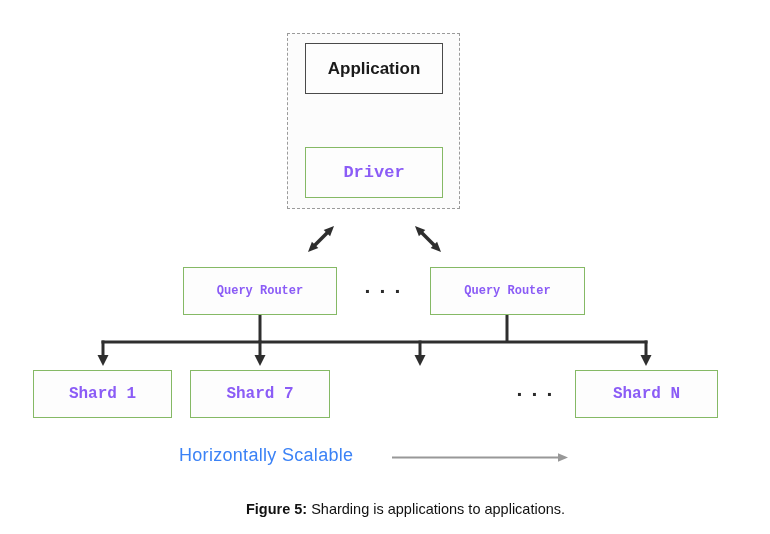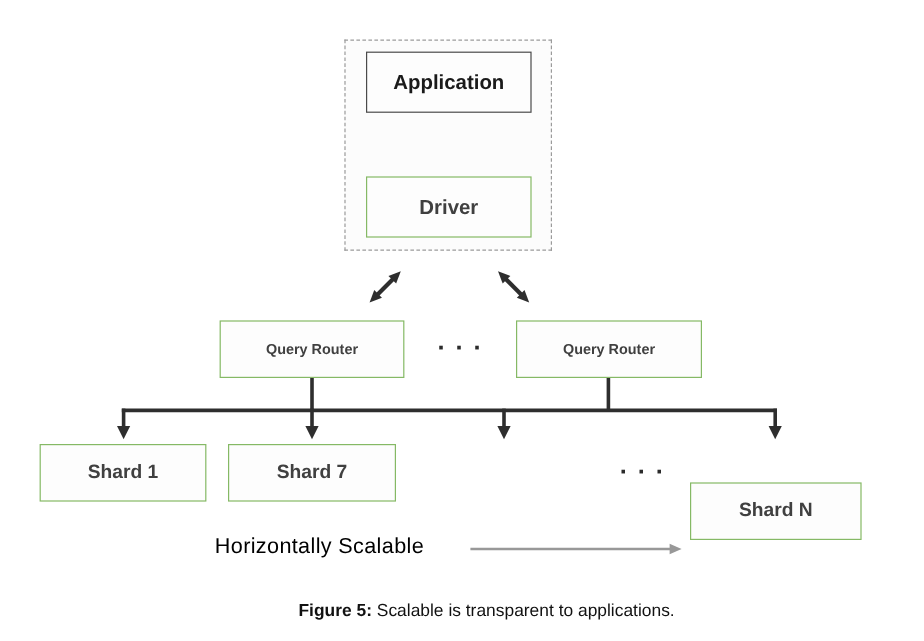--- a/index.html
+++ b/index.html
@@ -1,33 +1,33 @@
 <!DOCTYPE html>
 <html><head>
 <meta charset="utf-8">
 <style>
   html,body{margin:0;padding:0;background:#ffffff;}
   body{font-family:"Liberation Sans","DejaVu Sans",sans-serif;}
   .canvas{position:relative;width:770px;height:534px;background:#ffffff;overflow:hidden;}
   .layer{position:absolute;left:0;top:0;width:770px;height:534px;pointer-events:none;}
   .box{position:absolute;display:flex;align-items:center;justify-content:center;
        background:#fdfdfd;box-sizing:border-box;}
-  .green-box{border:1.5px solid #85b965;color:#404040;font-weight:bold;}
+  .green-box{border:1.5px solid #85b965;color:#8b5cf6;font-weight:bold;font-family:Liberation Mono, monospace;}
   .dark-box{border:1.5px solid #4a4a4a;color:#1a1a1a;font-weight:bold;}
   .dashed-group{position:absolute;left:287px;top:33px;width:173px;height:176px;
        border:1.5px dashed #9b9b9b;box-sizing:border-box;background:#fcfcfc;}
   .app-box{left:305px;top:43px;width:138px;height:51px;font-size:17px;}
   .driver-box{left:305px;top:147px;width:138px;height:51px;font-size:17px;}
   .router-box{top:267px;height:48px;font-size:12px;}
   .shard-box{top:370px;height:48px;font-size:16px;}
   .dots{position:absolute;display:flex;align-items:center;justify-content:center;
        color:#2b2b2b;font-weight:bold;font-size:21px;letter-spacing:8px;text-indent:8px;}
   .dots-routers{left:350px;top:277px;width:66px;height:28px;}
   .dots-shards{left:502px;top:380px;width:66px;height:28px;}
-  .hs-label{position:absolute;left:179px;top:445px;color:#000000;font-size:18px;
+  .hs-label{position:absolute;left:179px;top:445px;color:#3b82f6;font-size:18px;
        letter-spacing:0.3px;}
   .caption{position:absolute;left:0;top:501px;width:770px;text-align:center;
        color:#111111;font-size:14.5px;}
   .caption b{font-weight:bold;margin-left:41px;}
 </style>
 </head>
 <body>
 
 <div class="canvas">
 
@@ -98,23 +98,23 @@
     <span>Shard 1</span>
   </div>
 
   <div class="box green-box shard-box" style="left:190px;width:140px;">
     <span>Shard 7</span>
   </div>
 
 
   <div class="dots dots-shards">···</div>
 
-  <div class="box green-box shard-box" style="left:575px;width:143px;margin-top:32px;">
+  <div class="box green-box shard-box" style="left:575px;width:143px;">
     <span>Shard N</span>
   </div>
 
   <div class="hs-label">Horizontally Scalable</div>
 
   <div class="caption">
-    <b>Figure 5:</b><span> Scalable is transparent to applications.</span>
+    <b>Figure 5:</b><span> Sharding is applications to applications.</span>
   </div>
 
 </div>
 
 </body></html>

